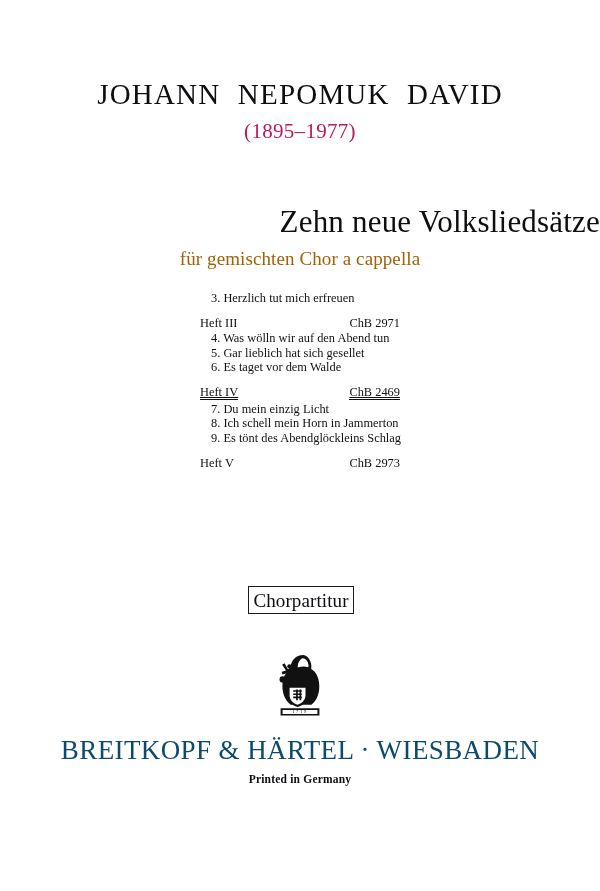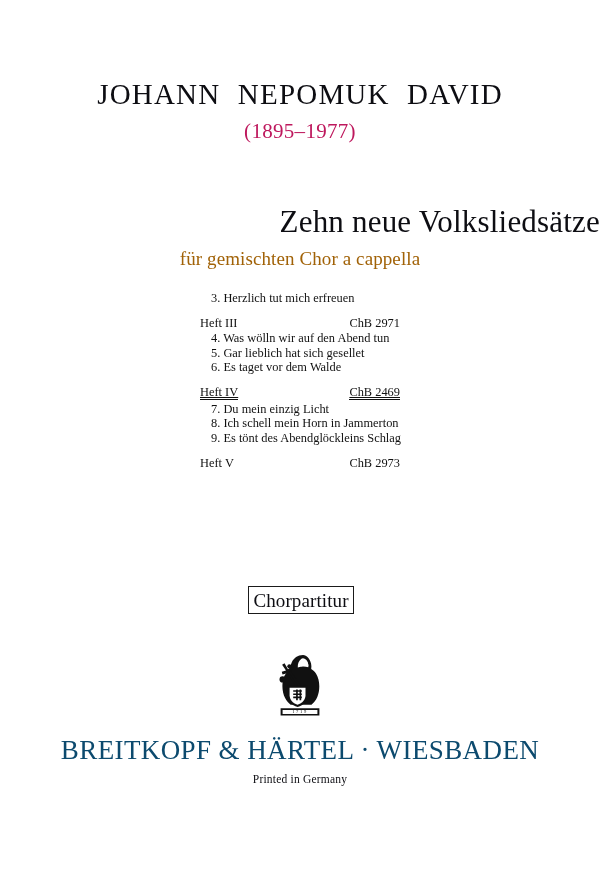--- a/index.html
+++ b/index.html
@@ -153,20 +153,21 @@
   }
   .printed-in {
     position: absolute;
     top: 773px;
     left: 0;
     width: 600px;
     text-align: center;
     font-size: 11.5px;
     letter-spacing: 0.2px;
     color: #0d0d12;
+    font-weight: bold;
   }
 </style>
 </head>
 <body>
 
 <div class="page">
 
   <div class="composer">JOHANN NEPOMUK DAVID</div>
   <div class="composer-dates">(1895–1977)</div>
 

